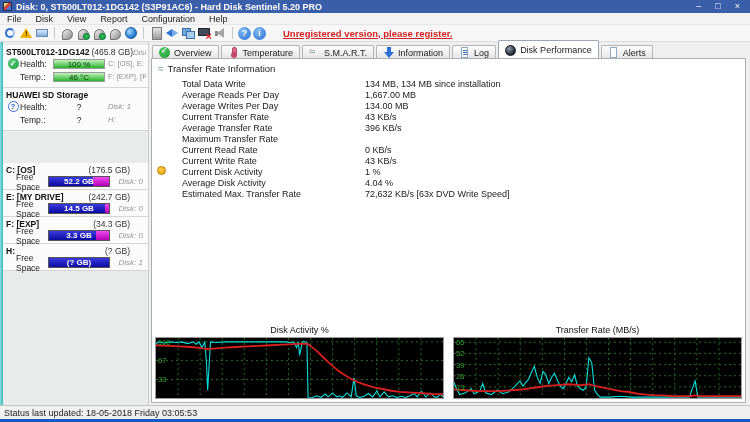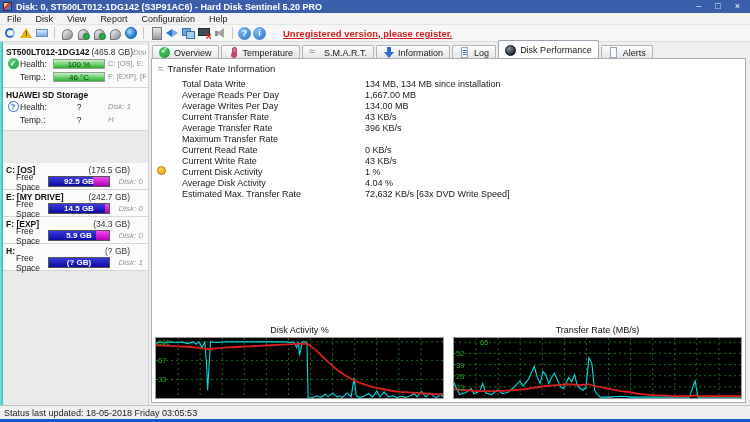--- a/index.html
+++ b/index.html
@@ -210,21 +210,21 @@
     <div class="part-block">
       <div class="part-card">
         <div class="pc-head">
           <span class="pc-name">C: [OS]</span>
           <span class="pc-size">(176.5 GB)</span>
         </div>
         <div class="pc-row">
           <span class="pc-flabel">Free Space</span>
           <span class="fbar">
               <span class="freeseg" style="width: 27%;"></span>
-              <span class="fval">92.5 GB</span>
+              <span class="fval">52.2 GB</span>
             </span>
           <span class="pc-disk">Disk: 0</span>
         </div>
       </div>
       <div class="part-card">
         <div class="pc-head">
           <span class="pc-name">E: [MY DRIVE]</span>
           <span class="pc-size">(242.7 GB)</span>
         </div>
         <div class="pc-row">
@@ -238,21 +238,21 @@
       </div>
       <div class="part-card">
         <div class="pc-head">
           <span class="pc-name">F: [EXP]</span>
           <span class="pc-size">(34.3 GB)</span>
         </div>
         <div class="pc-row">
           <span class="pc-flabel">Free Space</span>
           <span class="fbar">
               <span class="freeseg" style="width: 21%;"></span>
-              <span class="fval">5.9 GB</span>
+              <span class="fval">3.3 GB</span>
             </span>
           <span class="pc-disk">Disk: 0</span>
         </div>
       </div>
       <div class="part-card">
         <div class="pc-head">
           <span class="pc-name">H:</span>
           <span class="pc-size">(? GB)</span>
         </div>
         <div class="pc-row">
@@ -393,21 +393,21 @@
               <line class="grid" x1="46.15" x2="46.15" y1="0" y2="100"></line>
               <line class="grid" x1="53.85" x2="53.85" y1="0" y2="100"></line>
               <line class="grid" x1="61.54" x2="61.54" y1="0" y2="100"></line>
               <line class="grid" x1="69.23" x2="69.23" y1="0" y2="100"></line>
               <line class="grid" x1="76.92" x2="76.92" y1="0" y2="100"></line>
               <line class="grid" x1="84.62" x2="84.62" y1="0" y2="100"></line>
               <line class="grid" x1="92.31" x2="92.31" y1="0" y2="100"></line>
               <polyline class="cur" fill="none" stroke="#00dede" points="0,74.3 1,85.7 2,94.3 4,91.4 6,84.3 7,92.9 9,88.6 10,75.7 11,91.4 13,94.3 15,87.1 17,92.9 19,90.0 21,81.4 23,71.4 24,80.0 26,68.6 27,57.1 28,47.1 29,65.7 30,75.7 31,55.7 32,61.4 33,75.7 34,65.7 35,58.6 36,70.0 37,80.0 38,84.3 39,75.7 40,65.7 41,72.9 42,61.4 43,80.0 44,84.3 45,87.1 46,82.9 47,32.9 48,41.4 49,87.1 50,94.3 51,98.6 54,98.6 58,97.1 62,98.6 66,98.6 70,98.6 74,98.6 78,98.6 82,98.6 84,71.4 85,98.6 88,98.6 92,98.6 96,98.6 100,98.6"></polyline>
               <polyline class="avg" fill="none" stroke="#d82020" points="0,85.7 4,87.1 8,88.6 12,88.6 16,88.6 20,87.1 24,85.7 28,82.9 32,80.0 36,78.6 40,77.1 44,78.6 47,77.1 49,80.0 52,82.9 55,85.7 58,88.6 61,90.0 64,92.9 67,94.3 70,95.7 73,95.7 76,97.1 79,97.1 82,97.1 84,95.7 86,97.1 90,97.1 94,97.1 100,97.1"></polyline>
             </svg>
-          <span class="ticks"><span style="top: 7.14286%; margin-left: 24px;">65</span><span style="top: 25.7143%;">52</span><span style="top: 44.2857%;">39</span><span style="top: 62.8571%;">26</span><span style="top: 81.4286%;">13</span></span>
+          <span class="ticks"><span style="top: 7.14286%;">65</span><span style="top: 25.7143%;">52</span><span style="top: 44.2857%;">39</span><span style="top: 62.8571%;">26</span><span style="top: 81.4286%;">13</span></span>
         </div>
       </div>
     </div>
   </div>
 
   <div class="statusbar">
     <span class="status-text">Status last updated: 18-05-2018 Friday 03:05:53</span>
     <div class="bottom-strip"></div>
   </div>
 

